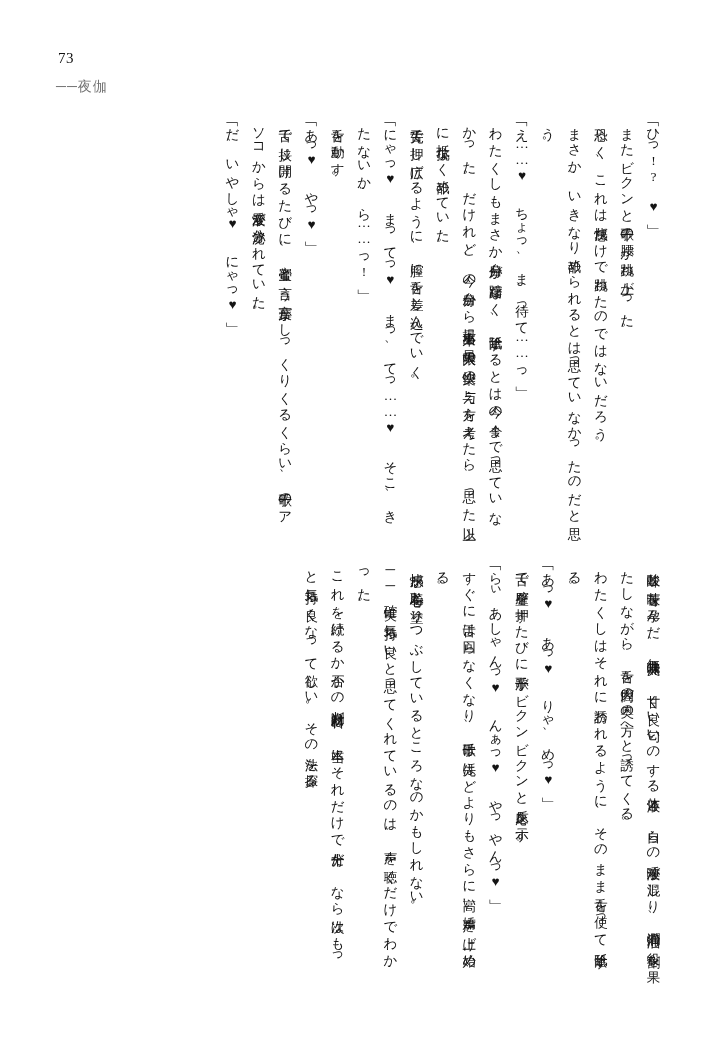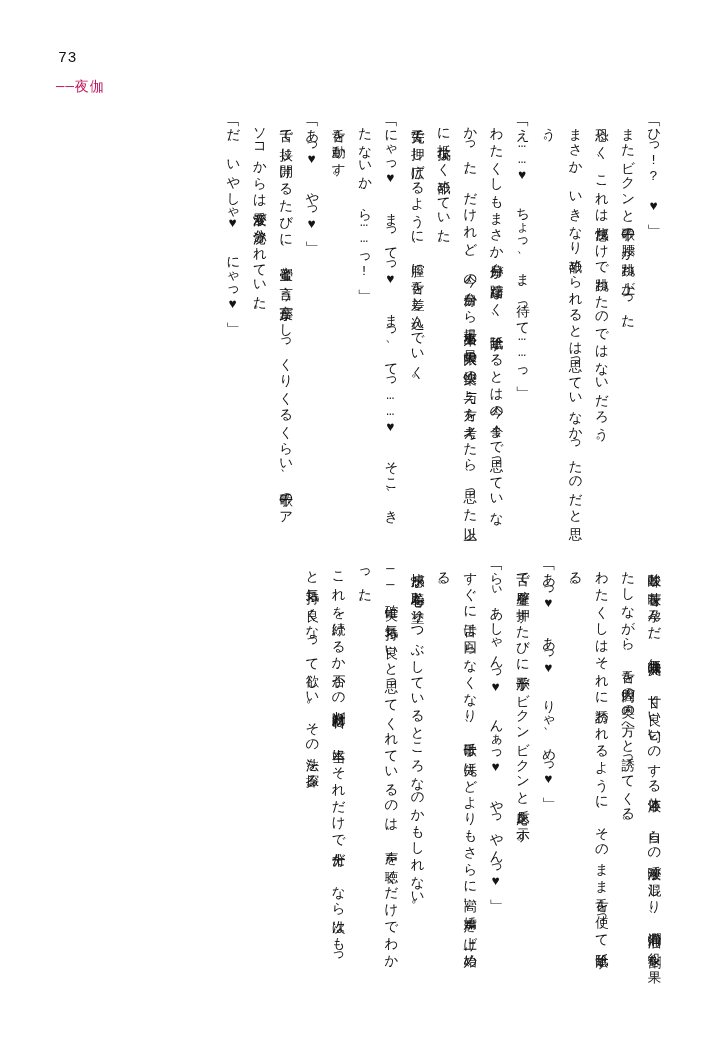--- a/index.html
+++ b/index.html
@@ -6,38 +6,38 @@
     margin: 0;
     padding: 0;
     background: #ffffff;
   }
   .page {
     position: relative;
     width: 726px;
     height: 1050px;
     background: #ffffff;
     overflow: hidden;
-    font-family: Liberation Mono, monospace;
+    font-family: Liberation Serif, serif;
     color: #1a1a1a;
   }
   .page-number {
     position: absolute;
     left: 58px;
     top: 50px;
     font-size: 15px;
     letter-spacing: 0.5px;
     color: #111;
   }
   .running-head {
     position: absolute;
     left: 56px;
     top: 78px;
     font-size: 14px;
     letter-spacing: 1px;
-    color: #be185d;
+    color: #737373;
     writing-mode: horizontal-tb;
   }
   .block {
     position: absolute;
     writing-mode: vertical-rl;
     text-orientation: upright;
     font-size: 13.5px;
     line-height: 1.95;
     letter-spacing: 1.1px;
     color: #141414;

